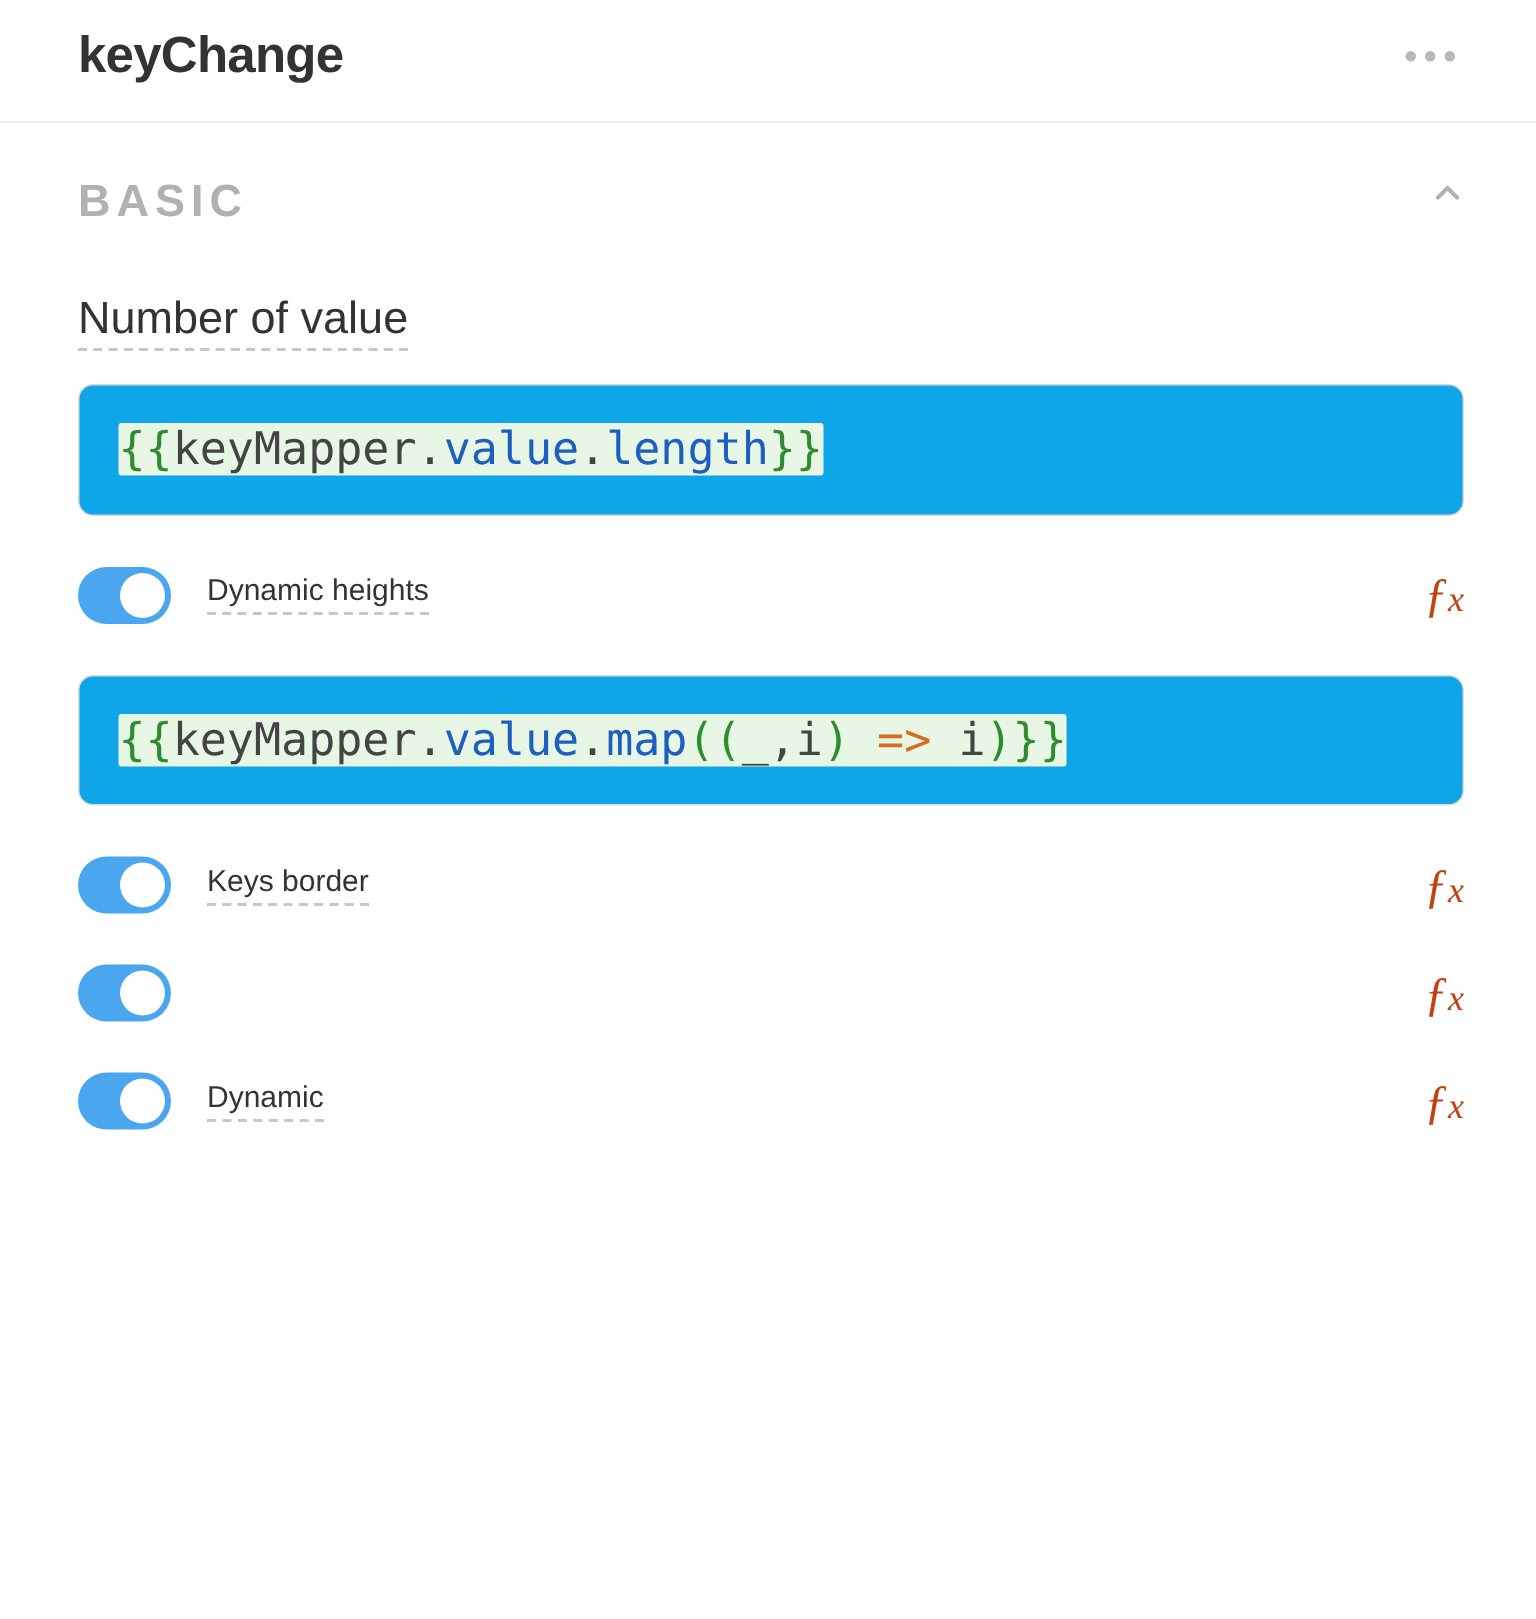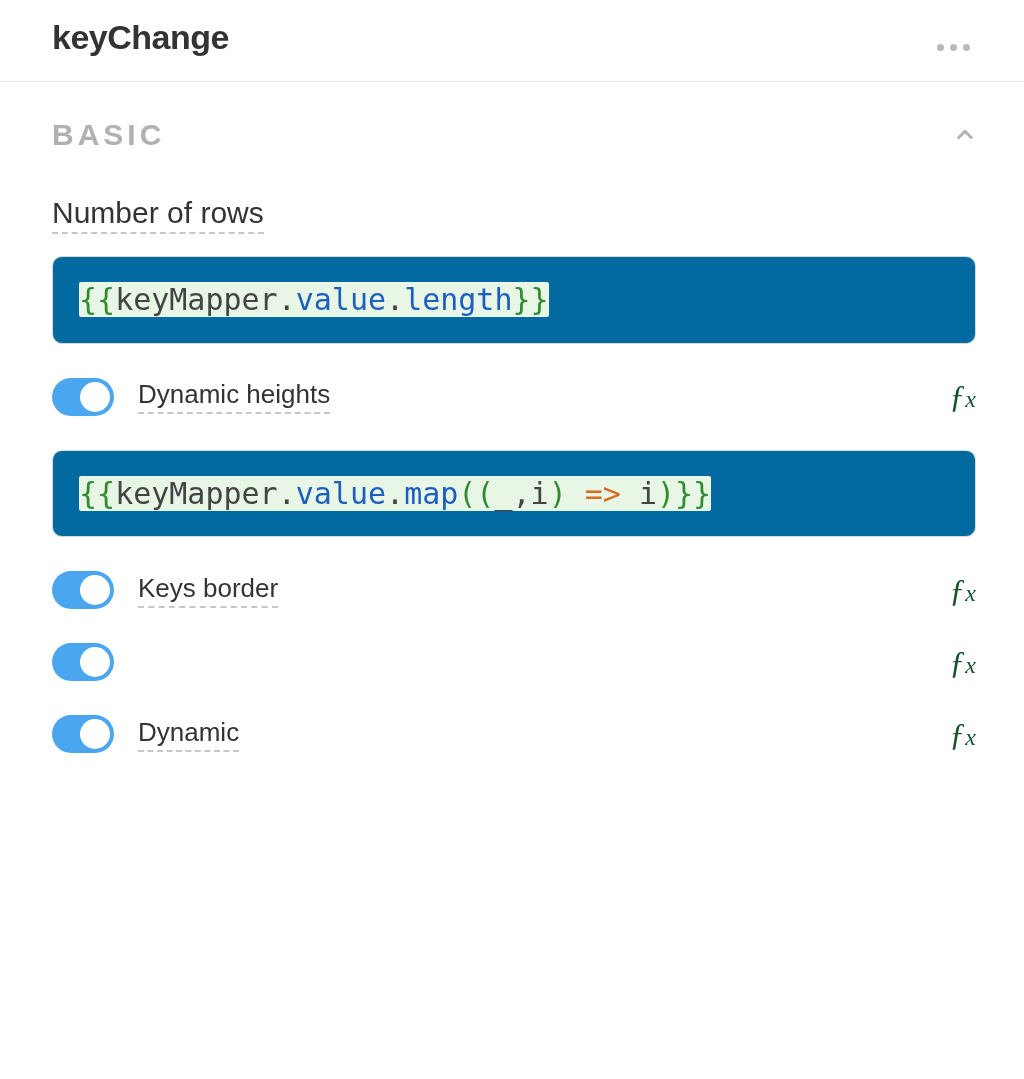--- a/index.html
+++ b/index.html
@@ -9,21 +9,21 @@
     width: 1024px;
     height: 1079px;
     font-family: -apple-system, BlinkMacSystemFont, "Segoe UI", Helvetica, Arial, sans-serif;
     background: #fff;
     color: #262626;
   }
 
   
   .pane-header {
     display: flex;
-    align-items: flex-end;
+    align-items: center;
     justify-content: space-between;
     padding: 18px 48px 24px 52px;
     border-bottom: 1px solid #e6e6e6;
   }
   .pane-title {
     font-size: 34px;
     font-weight: 700;
     letter-spacing: -0.5px;
     color: #333;
   }
@@ -38,21 +38,20 @@
     border-radius: 50%;
     background: #b9b9b9;
   }
 
   
   .section {
     padding: 36px 48px 0 52px;
   }
   .section-head {
     display: flex;
-    align-items: center;
     justify-content: space-between;
     margin-bottom: 44px;
   }
   .section-title {
     font-size: 30px;
     font-weight: 700;
     letter-spacing: 4px;
     color: #b1b1b1;
   }
   .chevron-up {
@@ -68,21 +67,21 @@
     font-size: 30px;
     font-weight: 500;
     color: #333;
     border-bottom: 2px dashed #c7c7c7;
     padding-bottom: 2px;
     margin-bottom: 22px;
   }
   .code-box {
     border: 1.5px solid #d9d9d9;
     border-radius: 10px;
-    background: #0369a1;
+    background: #0ea5e9;
     padding: 24px 26px;
     font-family: ui-monospace, SFMono-Regular, Menlo, Consolas, monospace;
     font-size: 30px;
     line-height: 1.25;
     white-space: pre;
   }
   .hl { background: #e8f6e6; border-radius: 2px; }
   .tk-brace  { color: #2e8b2e; }
   .tk-ident  { color: #444; }
   .tk-dot    { color: #444; }
@@ -107,32 +106,32 @@
   }
   .toggle::after {
     content: "";
     position: absolute;
     width: 30px; height: 30px;
     border-radius: 50%;
     background: #fff;
     top: 4px; right: 4px;
   }
   .toggle-label {
-    font-size: 26px;
+    font-size: 20px;
     font-weight: 500;
     color: #333;
     border-bottom: 2px dashed #c7c7c7;
     padding-bottom: 2px;
   }
   .spacer { flex: 1; }
   .fx-btn {
     font-family: Georgia, "Times New Roman", serif;
     font-style: italic;
     font-size: 32px;
-    color: #14532d;
+    color: #c2410c;
     cursor: pointer;
     user-select: none;
   }
   .fx-btn .x { font-size: 24px; font-style: italic; font-family: inherit; }
 </style>
 </head>
 <body>
 
 <div class="pane-header">
   <div class="pane-title">keyChange</div>
@@ -148,21 +147,21 @@
   <div class="section-head">
     <div class="section-title">BASIC</div>
     <div class="chevron-up">
       <svg viewBox="0 0 24 24" width="22" height="22" fill="none" stroke="#b1b1b1" stroke-width="3" stroke-linecap="round" stroke-linejoin="round">
           <polyline points="5 15 12 8 19 15"></polyline>
         </svg>
     </div>
   </div>
 
   <div class="field">
-    <div class="field-label">Number of rows</div>
+    <div class="field-label">Number of value</div>
     <div class="code-box"><span class="hl"><span class="tk-brace">{{</span><span class="tk-ident">keyMapper</span><span class="tk-dot">.</span><span class="tk-prop">value</span><span class="tk-dot">.</span><span class="tk-prop">length</span><span class="tk-brace">}}</span></span></div>
   </div>
 
   <div class="toggle-row">
     <div class="toggle"></div>
     <div class="toggle-label">Dynamic heights</div>
     <div class="spacer"></div>
     <div class="fx-btn">ƒ<span class="x">x</span></div>
   </div>
 

